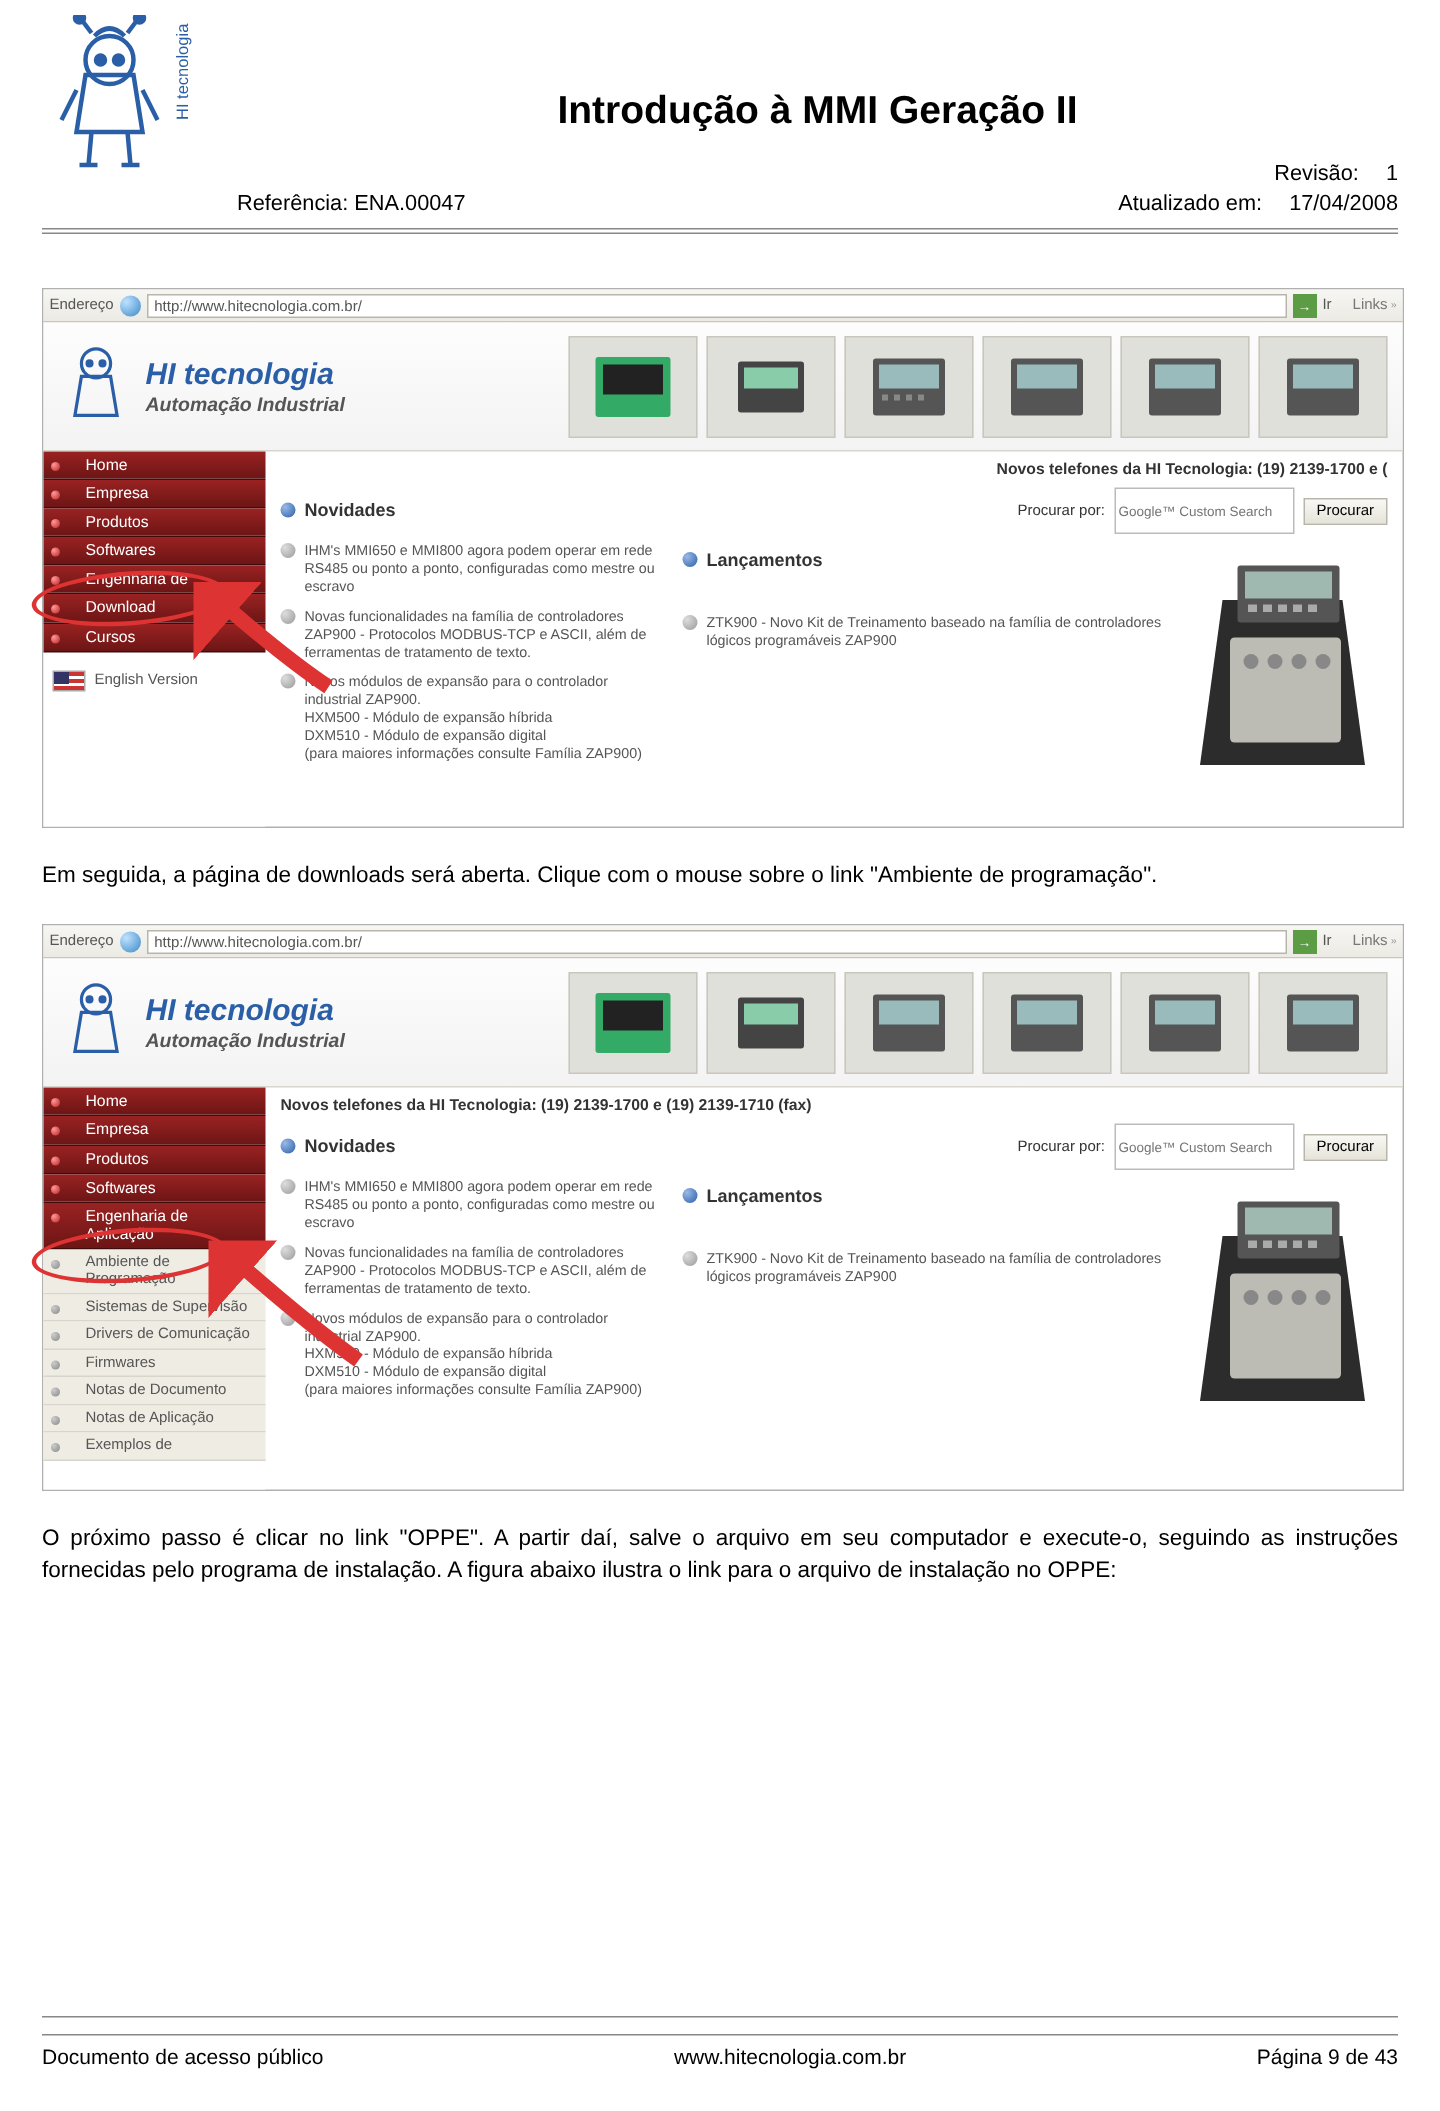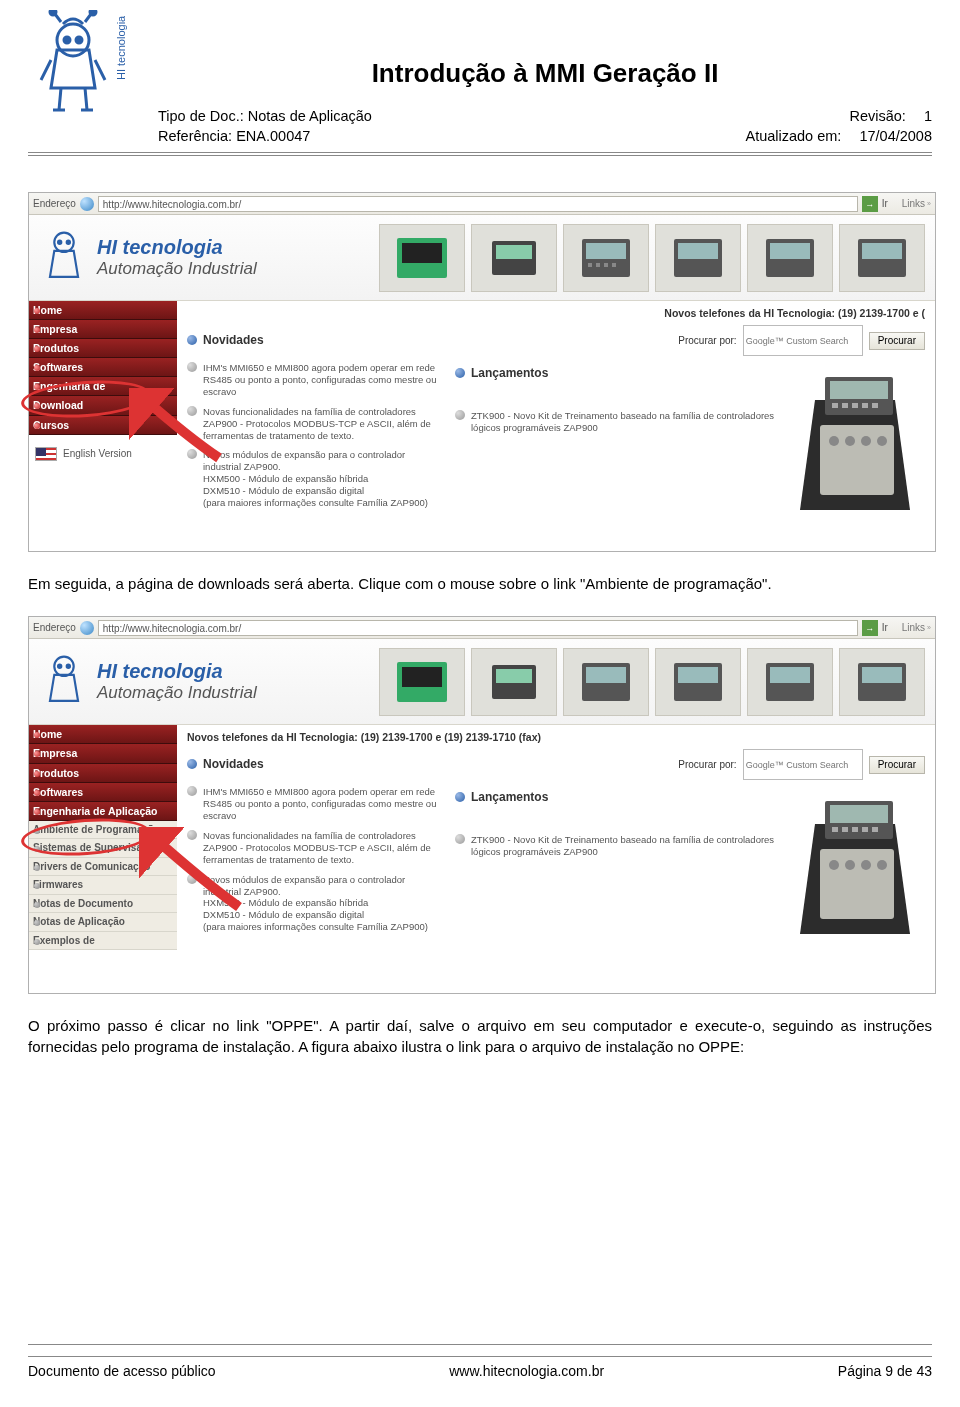--- a/index.html
+++ b/index.html
@@ -97,45 +97,44 @@
     border-bottom: 1px solid #d8d6cc;
     display: flex;
     align-items: center;
   }
   .banner .blogo {
     width: 54px; height: 60px; margin-left: 8px;
     display:flex;align-items:center;justify-content:center;
   }
   .banner .btxt { margin-left: 6px; }
   .banner .btxt .l1 { font-size: 20px; font-weight: bold; color: #2a5fa8; font-style: italic; }
-  .banner .btxt .l2 { font-size: 17px; color: #555; font-style: italic; }
+  .banner .btxt .l2 { font-size: 13px; color: #555; font-style: italic; font-weight: bold; }
   .banner .prods { flex:1; display:flex; gap:6px; padding:0 10px; justify-content:flex-end; }
   .banner .prod {
     width: 86px; height: 68px; border:1px solid #c9c7bd; background:#e0e0da;
     display:flex;align-items:center;justify-content:center;
   }
   .banner .prod svg { width: 60px; height: 50px; }
   .body-area {
     display: flex;
     height: calc(100% - 22px - 86px);
   }
   .sidemenu {
     width: 148px;
     background: #fff;
     flex-shrink: 0;
   }
   .sidemenu .item {
     background: linear-gradient(#9a2222,#6d1515);
     color: #fff;
     font-size: 10.5px;
-    padding: 3px 8px 3px 4px;
+    padding: 3px 8px 3px 28px;
     border-bottom: 1px solid #3e0c0c;
     position: relative;
     line-height: 1.15;
-    font-weight: bold;
   }
   .sidemenu .item::before {
     content: ""; position: absolute; left: 5px; top: 7px;
     width: 6px; height: 6px; border-radius: 50%;
     background: radial-gradient(circle at 30% 30%, #f99, #b22);
   }
   .sidemenu .item.sub {
     background: #efece3; color: #555; font-size: 10px;
     border-bottom: 1px solid #d8d6cc;
   }
@@ -239,25 +238,20 @@
           <line x1="28" y1="78" x2="26" y2="100"></line>
           <line x1="52" y1="78" x2="54" y2="100"></line>
           <path d="M 20 100 L 32 100 M 48 100 L 60 100"></path>
         </g>
         <text x="92" y="70" font-size="11" fill="#2a5fa8" transform="rotate(-90 92 70)" font-family="Arial">HI tecnologia</text>
       </svg>
     </div>
     <div class="title-block">
       <div class="doc-title">Introdução à MMI Geração II</div>
       <div class="meta-line">
-        <div class="meta-left">
-          <span>Tipo de Doc.:</span>
-          <span> </span>
-          <span>Notas de Aplicação</span>
-        </div>
         <div class="meta-right">
           <span class="lbl">Revisão:</span>
           <span>1</span>
         </div>
       </div>
       <div class="meta-line">
         <div class="meta-left">
           <span>Referência:</span>
           <span> </span>
           <span>ENA.00047</span>

